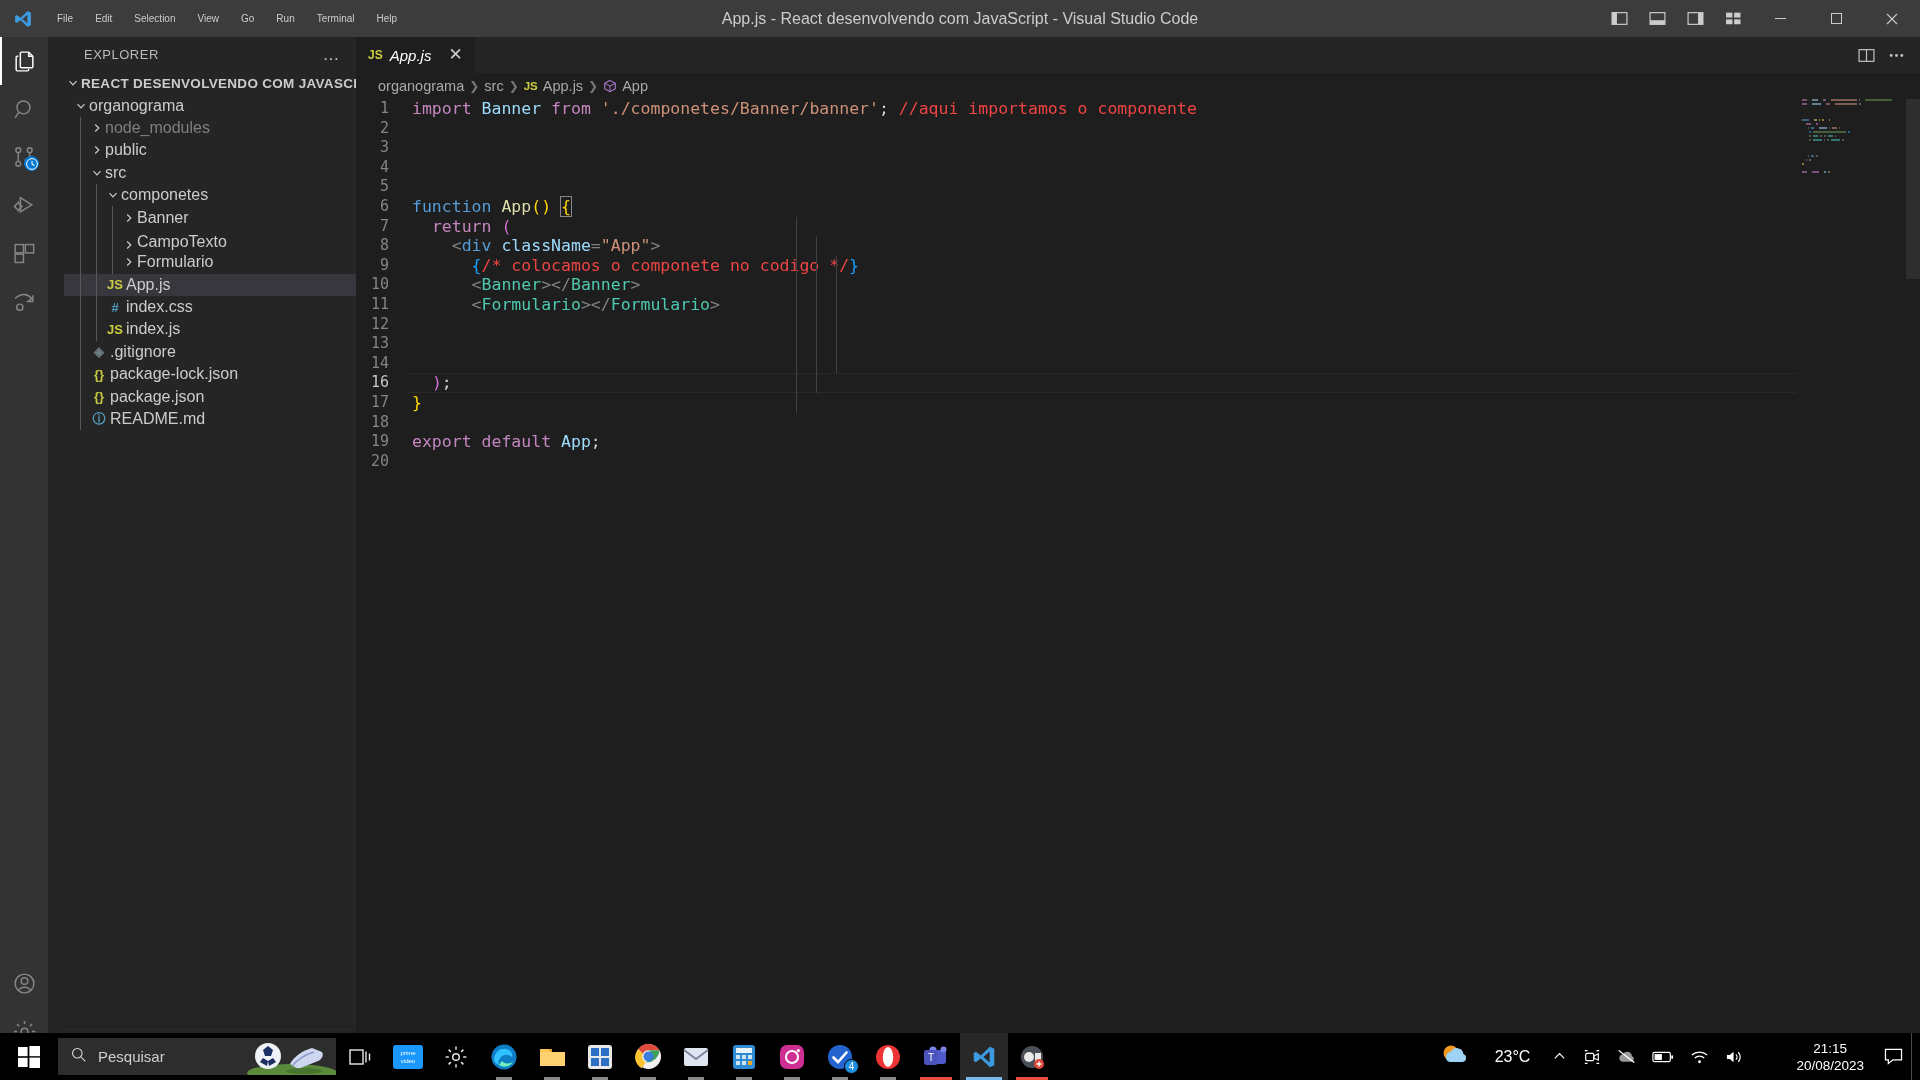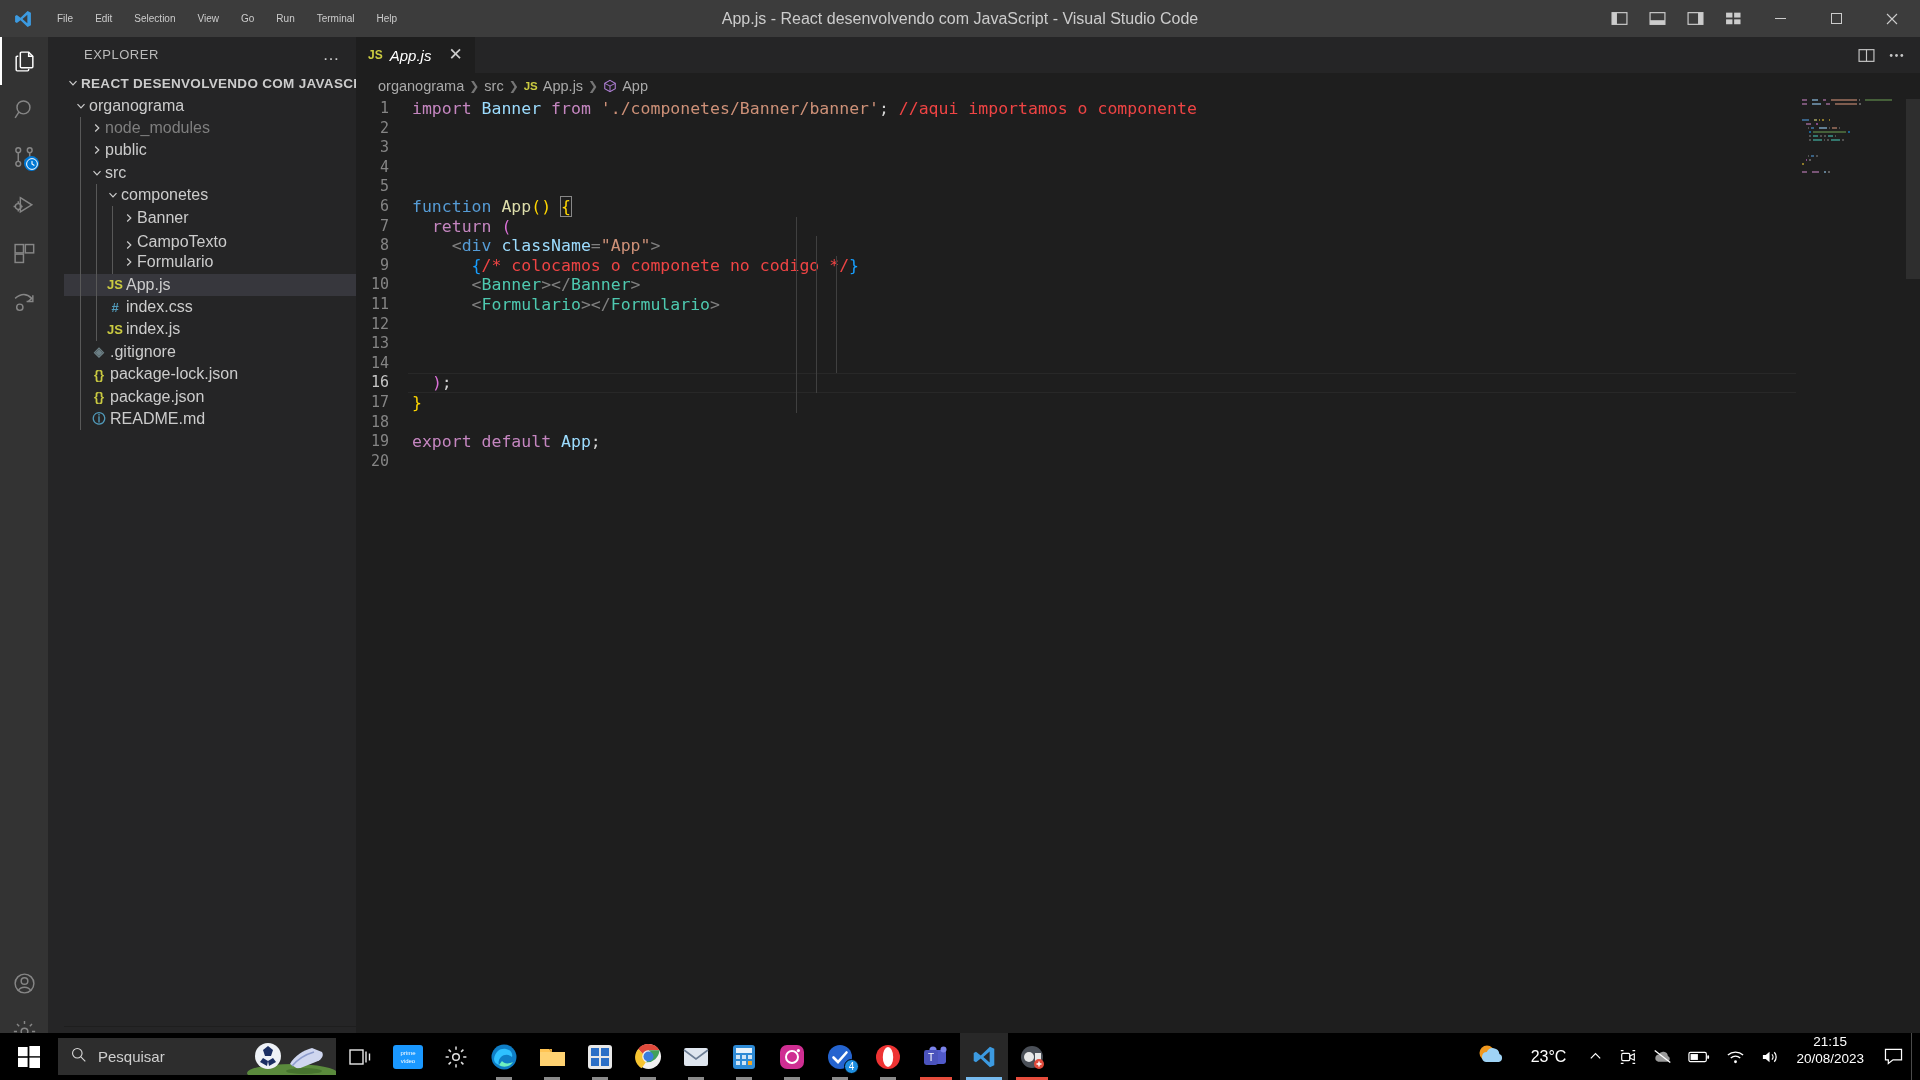--- a/index.html
+++ b/index.html
@@ -177,22 +177,22 @@
     content: ""; position: absolute; bottom: 0; left: 6px; right: 6px; height: 3px; background: #76b9ed;
   }
   .tb-icon.running::after {
     content: ""; position: absolute; bottom: 0; left: 16px; right: 16px; height: 3px; background: #8a8a8a;
   }
   .tb-icon.redline::after { background: #e74c3c; left: 8px; right: 8px; }
   .tb-icon.active { background: #ffffff28; }
   .tray { margin-left: auto; display: flex; align-items: center; height: 47px; padding-right: 0; }
   .tray-item { height: 47px; display: flex; align-items: center; justify-content: center; padding: 0 8px; cursor: pointer; color: #ffffff; }
   .clock {
-    height: 47px; display: flex; flex-direction: column; align-items: center; 
-    color: #ffffff; font-size: 13.5px; line-height: 17px; padding: 0 12px 0 8px; cursor: pointer;
+    height: 47px; display: flex; flex-direction: column; align-items: center; justify-content: center;
+    color: #ffffff; font-size: 13.5px; line-height: 17px; padding: 0 12px 0 8px; cursor: pointer; margin-left: 36px;
   }
   .weather { display: flex; align-items: center; gap: 26px; padding: 0 14px 0 20px; height: 47px; cursor: pointer; }
   .weather-temp { color: #ffffff; font-size: 16px; }
   .show-desktop { width: 9px; height: 47px; border-left: 1px solid #4a4a4a; }
   .badge-count {
     position: absolute; right: 5px; bottom: 6px; background: #1f8fe0; color: #fff;
     font-size: 10px; border-radius: 50%; width: 15px; height: 15px;
     display: flex; align-items: center; justify-content: center; border: 1px solid #000;
   }
 </style>

